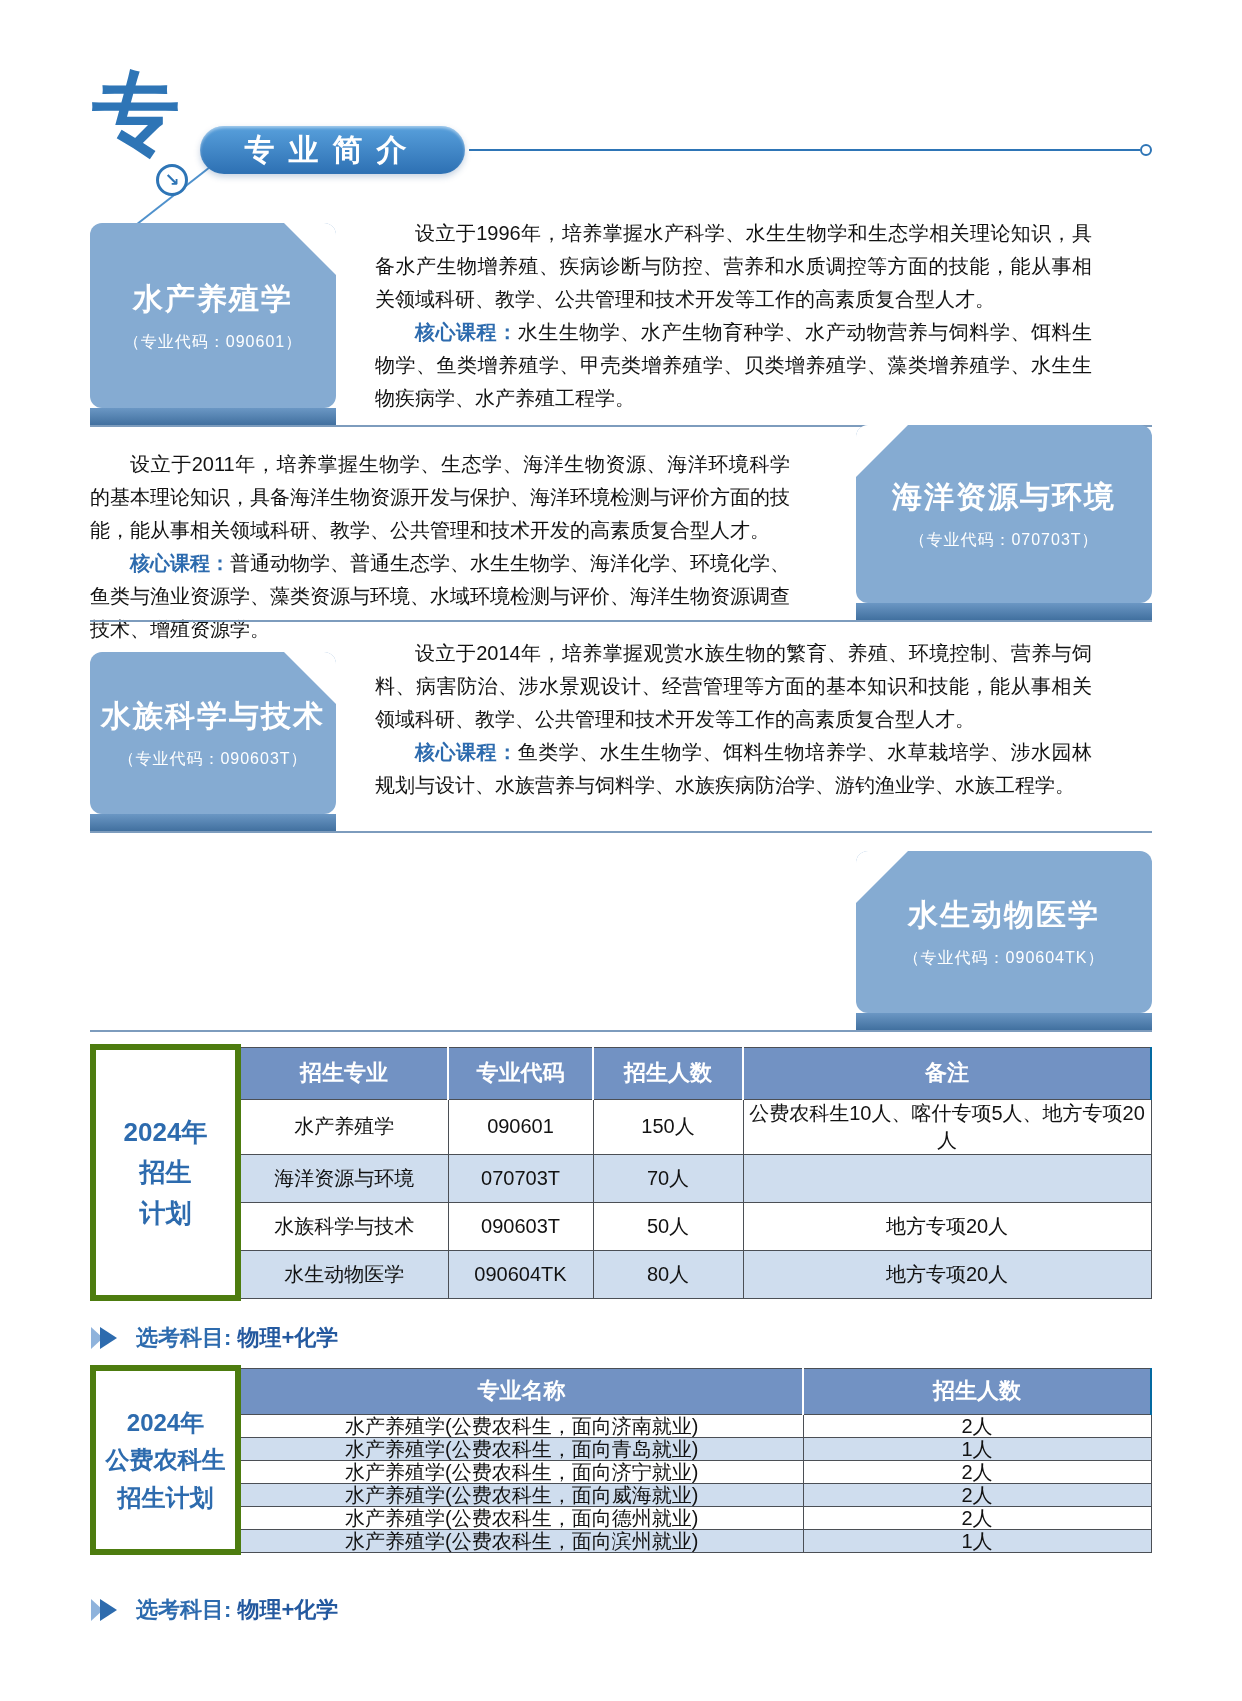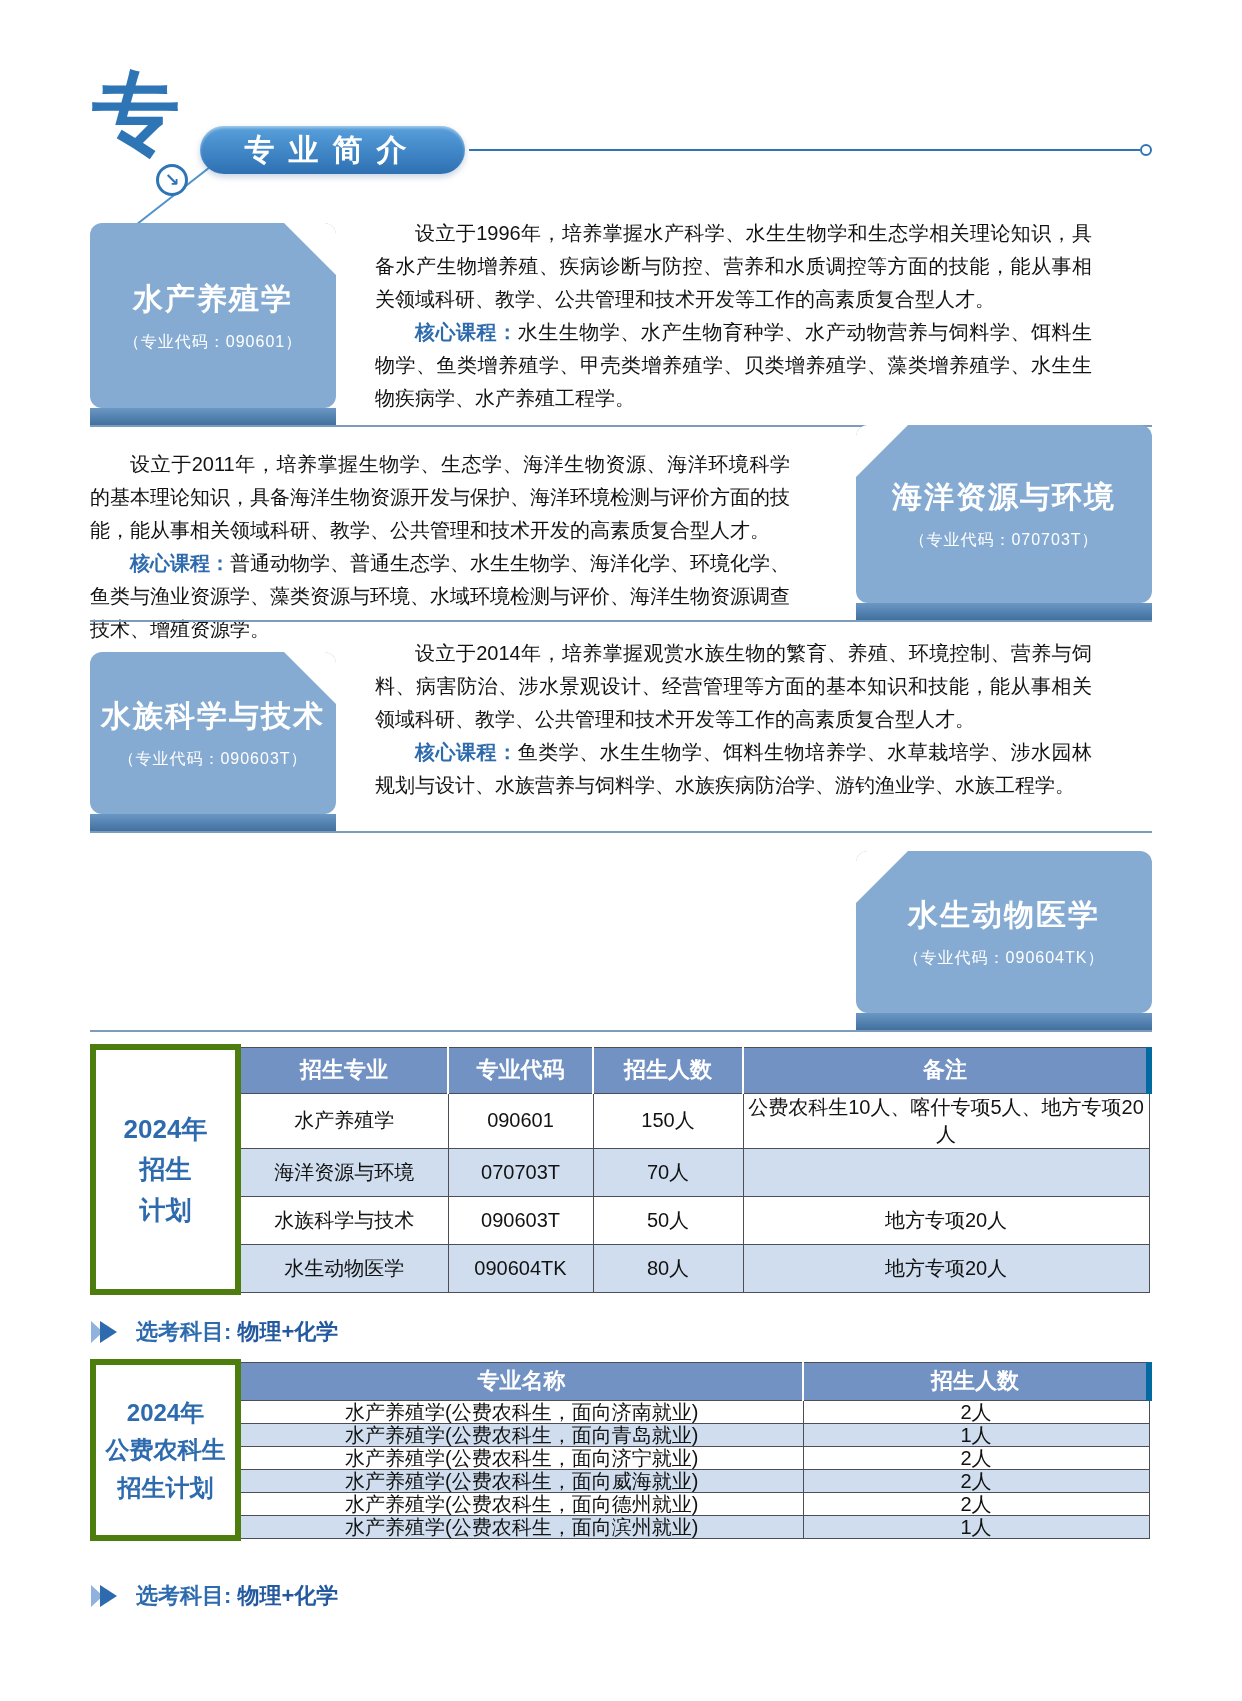--- a/index.html
+++ b/index.html
@@ -79,24 +79,24 @@
   .core-label{color:var(--label-blue);font-weight:bold;}
 
   
   table{width:100%;border-collapse:collapse;table-layout:fixed;margin-top:12px;}
   td,th{border:1px solid #4b4f55;text-align:center;vertical-align:middle;overflow:hidden;}
   th{
     background:var(--table-header);color:#ffffff;font-size:22px;font-weight:bold;
     border-left:2px solid #ffffff;border-right:2px solid #ffffff;
     border-top:1px solid #4b4f55;border-bottom:1px solid #4b4f55;
   }
-  th:last-child{border-right:6px solid #0369a1;}
-  .tbl1 th{height:46px;}
+  th:last-child{border-right:2px solid #0369a1;}
+  .tbl1 th{height:52px;}
   .tbl1 td{height:48px;font-size:20px;font-weight:500;}
-  .tbl2 th{height:38px;}
+  .tbl2 th{height:46px;}
   .tbl2 td{height:22px;font-size:20px;font-weight:500;line-height:1.1;}
   tr.alt td{background:var(--row-alt);}
   td.plan-label{
     background:#ffffff;color:var(--label-blue);font-weight:bold;font-size:26px;line-height:1.55;
     border:6px solid #4d7c0f;
   }
   .tbl2 td.plan-label{font-size:24px;}
   .plan-label span{display:block;}
 
   

